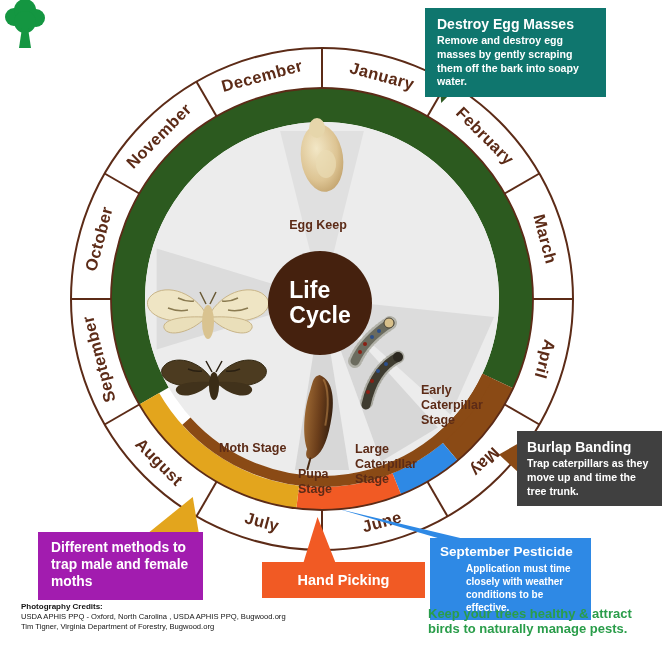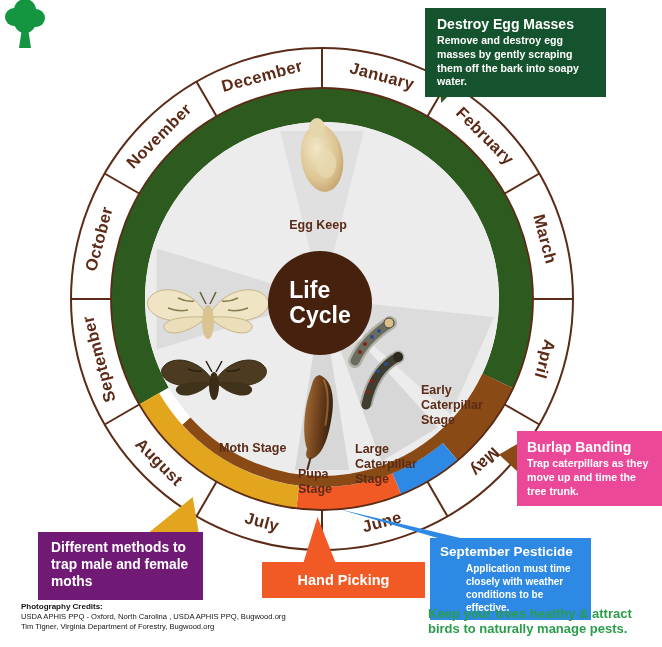--- a/index.html
+++ b/index.html
@@ -30,41 +30,41 @@
   #label-large{left:355px;top:442px;width:82px;}
   #label-pupa{left:298px;top:467px;width:46px;}
   #label-moth{left:219px;top:441px;white-space:nowrap;}
 
   
   .callout{position:absolute;color:#fff;}
   .callout .c-title{font-size:14px;font-weight:bold;line-height:1.15;margin:0 0 2px 0;}
   .callout .c-body{font-size:10.6px;line-height:1.3;font-weight:bold;}
   .pointer{position:absolute;}
 
-  #box-destroy{left:425px;top:8px;width:181px;background:#14532d;padding:8px 12px;box-sizing:border-box;}
+  #box-destroy{left:425px;top:8px;width:181px;background:#0f766e;padding:8px 12px;box-sizing:border-box;}
   #ptr-destroy{left:438px;top:74px;width:32px;height:29px;background:#2d5a22;
     clip-path:polygon(2% 0,100% 0,10% 100%);}
 
-  #box-burlap{left:517px;top:431px;width:145px;background:#ec4899;padding:8px 10px;box-sizing:border-box;}
+  #box-burlap{left:517px;top:431px;width:145px;background:#404040;padding:8px 10px;box-sizing:border-box;}
   #ptr-burlap{left:499px;top:443px;width:20px;height:30px;background:#8a4a15;
     clip-path:polygon(100% 0,100% 100%,0 38%);}
 
   #box-pesticide{left:430px;top:538px;width:161px;background:#2e89e5;padding:6px 10px;box-sizing:border-box;}
   #box-pesticide .c-title{font-size:13.5px;}
   #box-pesticide .c-body{font-size:10px;margin-left:26px;}
   #ptr-pesticide{left:336px;top:506px;width:134px;height:34px;background:#2e89e5;
     clip-path:polygon(2% 9%,81% 100%,99% 100%);}
 
   #box-handpick{left:262px;top:562px;width:163px;height:36px;background:#f15a24;
     display:flex;align-items:center;justify-content:center;}
   #box-handpick .c-title{font-size:14.5px;margin:12px;}
   #ptr-handpick{left:303px;top:517px;width:33px;height:47px;background:#f15a24;
     clip-path:polygon(44% 0,100% 100%,0 100%);}
 
-  #box-trap{left:38px;top:532px;width:165px;background:#701a75;padding:8px 13px;box-sizing:border-box;}
+  #box-trap{left:38px;top:532px;width:165px;background:#a21caf;padding:8px 13px;box-sizing:border-box;}
   #box-trap .c-title{font-size:13.8px;line-height:1.22;}
   #ptr-trap{left:147px;top:497px;width:52px;height:37px;background:#e3a51d;
     clip-path:polygon(88% 0,100% 100%,0 100%);}
 
   
   #credits{position:absolute;left:21px;top:602px;color:#141414;}
   #credits .cr-title{font-size:8px;font-weight:bold;line-height:1.3;}
   #credits .cr-line{font-size:7.6px;line-height:1.3;}
   #tip-text{
     position:absolute;left:428px;top:606px;width:235px;

